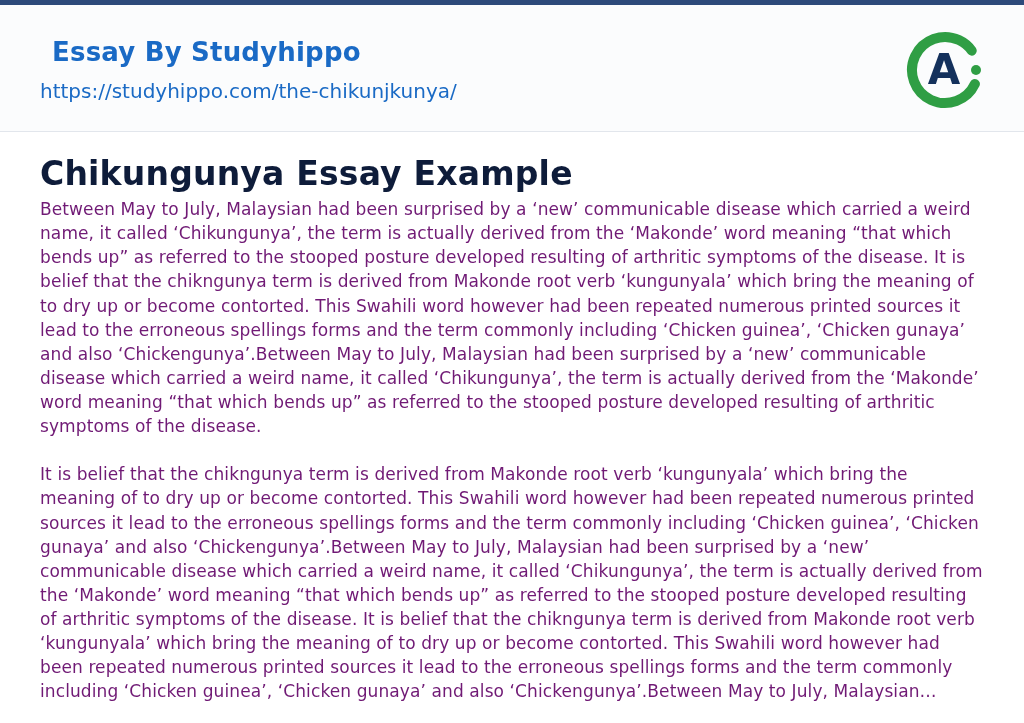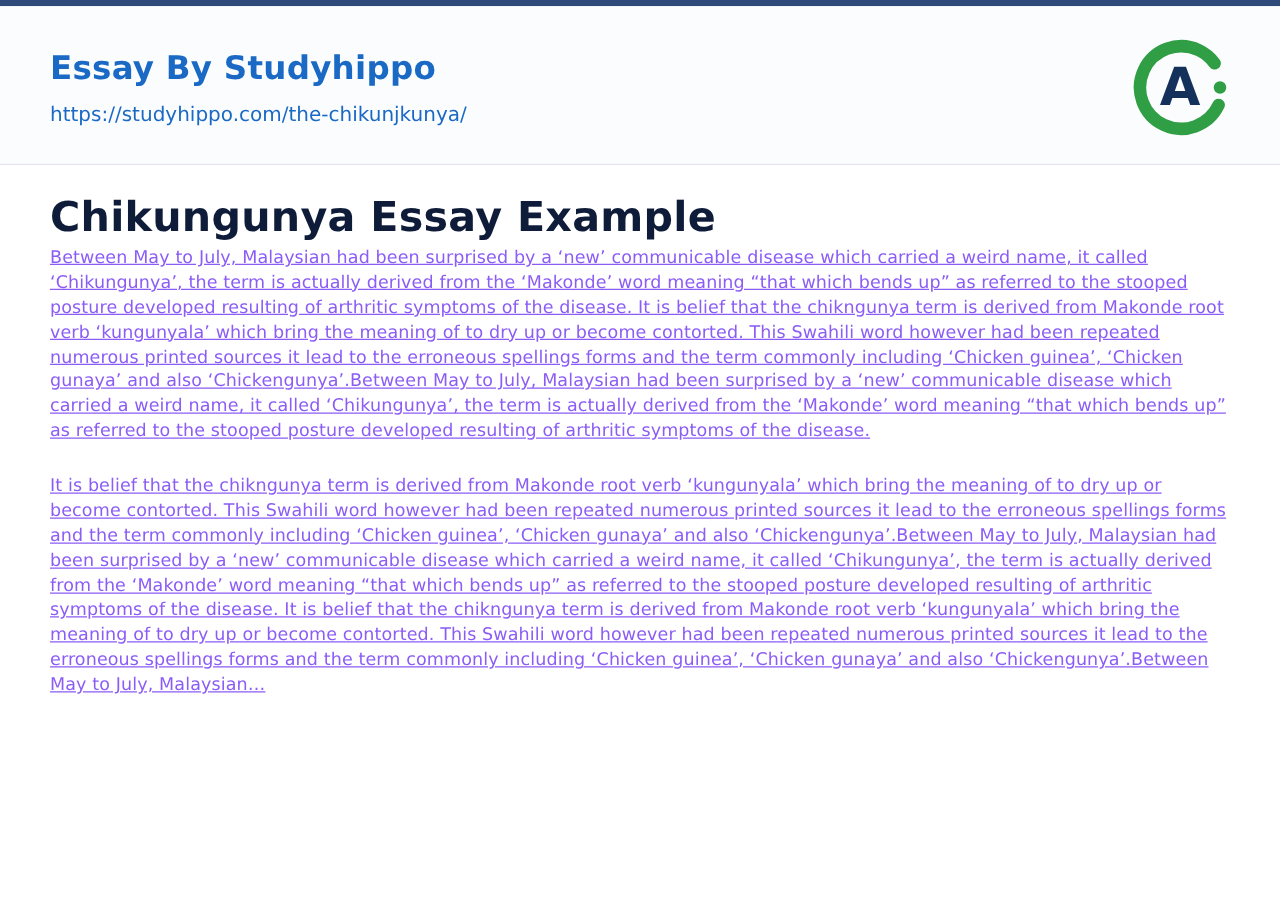--- a/index.html
+++ b/index.html
@@ -25,49 +25,49 @@
     display: flex;
     justify-content: space-between;
     align-items: center;
   }
   .header-left { display: flex; flex-direction: column; gap: 12px; }
   .site-title {
     color: #1a6ac5;
     font-size: 26px;
     font-weight: 700;
     letter-spacing: 0.2px;
+    margin-left: 12px;
   }
   .site-url {
     color: #1a6ac5;
-    font-size: 16px;
+    font-size: 20px;
     text-decoration: none;
     cursor: pointer;
   }
   .logo {
     width: 78px;
     height: 78px;
     flex: 0 0 auto;
   }
   .article {
     padding: 22px 40px 0 40px;
   }
   .article-title {
     color: #0e1c3a;
     font-size: 33px;
     font-weight: 800;
     letter-spacing: 0.2px;
     margin-bottom: 4px;
   }
   .article-body p {
-    color: #8b5cf6;
-    font-size: 14px;
+    color: #701a75;
+    font-size: 17px;
     line-height: 1.42;
     margin-bottom: 24px;
     letter-spacing: 0.1px;
-    text-decoration: underline;
   }
 </style>
 </head>
 <body>
 
 <div class="page">
 
   <div class="topbar"></div>
 
   <div class="header">

